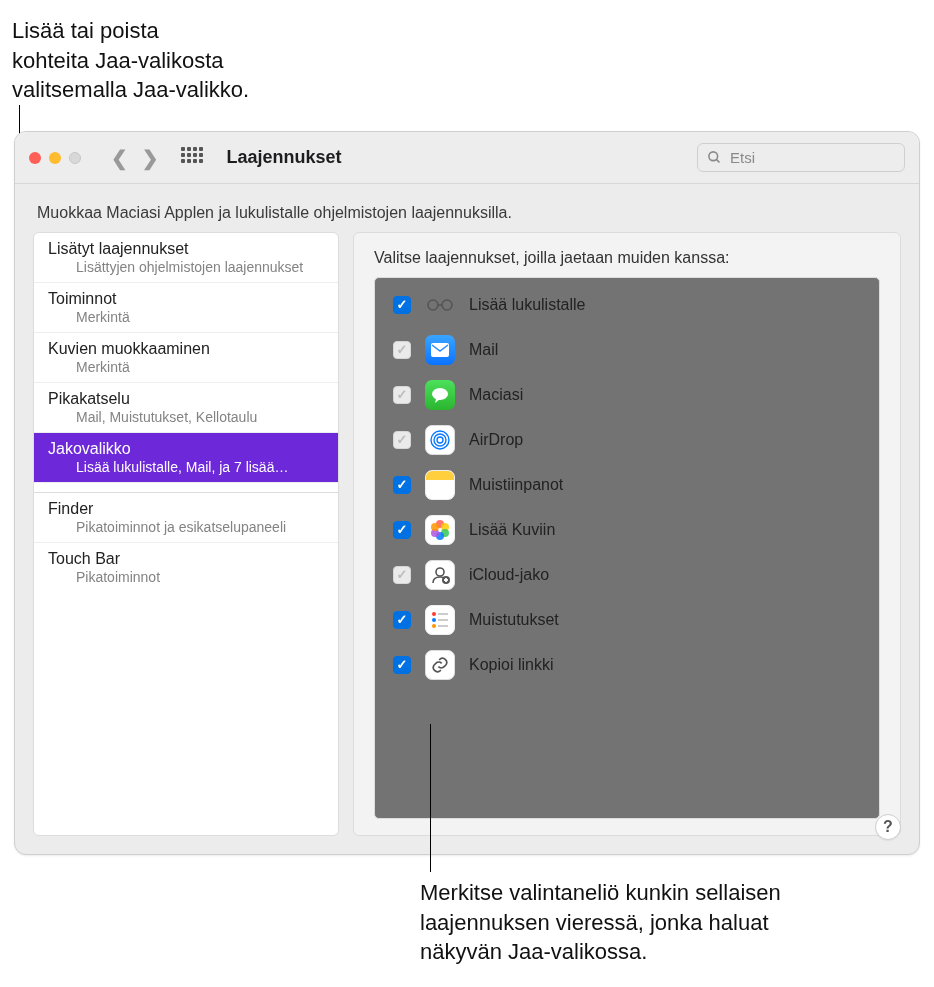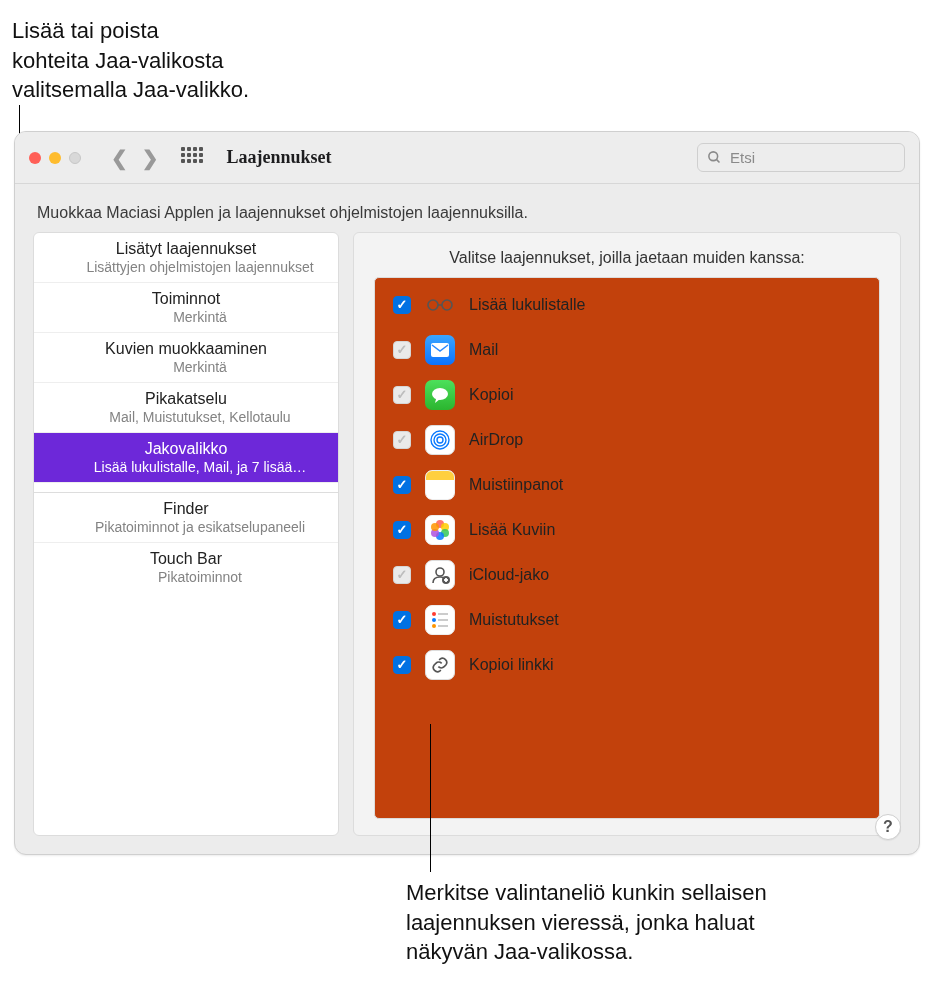--- a/index.html
+++ b/index.html
@@ -15,21 +15,21 @@
   .annotation-top {
     position: absolute;
     left: 12px;
     top: 16px;
     font-size: 22px;
     line-height: 1.35;
     color: #111;
   }
   .annotation-bottom {
     position: absolute;
-    left: 406px;
+    left: 420px;
     top: 878px;
     font-size: 22px;
     line-height: 1.35;
     color: #111;
   }
   
   .callout-top-v {
     position: absolute;
     left: 19px;
     top: 105px;
@@ -84,42 +84,41 @@
   .dot-gray { background: #d8d8d8; border: 1px solid #c7c7c7; }
   .nav-arrows { display: flex; gap: 14px; margin-left: 14px; margin-right: 8px; }
   .nav-arrow { color: #999; font-size: 20px; font-weight: 600; }
   .grid-icon {
     width: 22px; height: 22px;
     display: grid; grid-template-columns: repeat(4,4px); grid-template-rows: repeat(3,4px);
     gap: 2px;
     margin-left: 4px; margin-right: 14px;
   }
   .grid-icon span { background: #555; border-radius: 1px; }
-  .title-text { font-size: 18px; font-weight: 600; font-family: Liberation Serif, serif; }
+  .title-text { font-size: 18px; font-weight: 600; }
   .search-wrap { margin-left: auto; position: relative; width: 208px; }
   .search-wrap svg { position: absolute; left: 10px; top: 7px; }
   .search-input {
     width: 100%; height: 29px; border-radius: 6px;
     border: 1px solid #cfcfcf; background: #ededed;
     padding-left: 32px; font-size: 15px; color: #666;
   }
   .search-input::placeholder { color: #8a8a8a; }
 
   .description {
     padding: 20px 22px 10px;
     font-size: 16px;
     color: #3a3a3a;
   }
   .content {
     display: flex;
     gap: 14px;
     padding: 0 18px 18px;
     flex: 1;
     min-height: 0;
-    text-align: center;
   }
   .sidebar {
     width: 306px;
     background: #fff;
     border: 1px solid #dcdcdc;
     border-radius: 6px;
     overflow: hidden;
   }
   .sidebar-item {
     padding: 7px 14px;
@@ -146,21 +145,21 @@
     border: 1px solid #dcdcdc;
     border-radius: 6px;
     padding: 16px 20px;
     display: flex;
     flex-direction: column;
     min-height: 0;
   }
   .main-title { font-size: 16px; color: #333; margin-bottom: 10px; }
   .ext-list {
     flex: 1;
-    background: #c2410c;
+    background: #737373;
     border: 1px solid #dcdcdc;
     border-radius: 5px;
     overflow: hidden;
     padding: 4px 0;
   }
   .ext-row {
     display: flex;
     align-items: center;
     height: 45px;
     padding: 0 18px;
@@ -254,21 +253,21 @@
     <div class="title-text">Laajennukset</div>
     <div class="search-wrap">
       <svg width="15" height="15" viewBox="0 0 24 24" fill="none" stroke="#8a8a8a" stroke-width="2.5">
           <circle cx="10" cy="10" r="7"></circle>
           <line x1="20" y1="20" x2="15" y2="15"></line>
         </svg>
       <input class="search-input" placeholder="Etsi" style="">
     </div>
   </div>
 
-  <div class="description">Muokkaa Maciasi Applen ja laajennukset ohjelmistojen laajennuksilla.</div>
+  <div class="description">Muokkaa Maciasi Applen ja lukulistalle ohjelmistojen laajennuksilla.</div>
 
   <div class="content">
     <div class="sidebar">
       <div class="sidebar-item">
         <div class="primary">Lisätyt laajennukset</div>
         <div class="secondary">Lisättyjen ohjelmistojen laajennukset</div>
       </div>
       <div class="sidebar-item">
         <div class="primary">Toiminnot</div>
         <div class="secondary">Merkintä</div>
@@ -324,21 +323,21 @@
         </div>
 
         <div class="ext-row">
           <div class="checkbox locked"></div>
           <div class="app-icon ic-messages">
             <svg width="18" height="16" viewBox="0 0 18 16" fill="#fff">
                 <ellipse cx="9" cy="7" rx="8" ry="6"></ellipse>
                 <polygon points="5,12 4,16 9,12"></polygon>
               </svg>
           </div>
-          <div class="ext-label">Kopioi</div>
+          <div class="ext-label">Maciasi</div>
         </div>
 
         <div class="ext-row">
           <div class="checkbox locked"></div>
           <div class="app-icon ic-airdrop">
             <svg width="22" height="22" viewBox="0 0 22 22" fill="none" stroke="#0a7aff" stroke-width="1.4">
                 <circle cx="11" cy="11" r="3"></circle>
                 <circle cx="11" cy="11" r="6"></circle>
                 <circle cx="11" cy="11" r="9"></circle>
               </svg>

